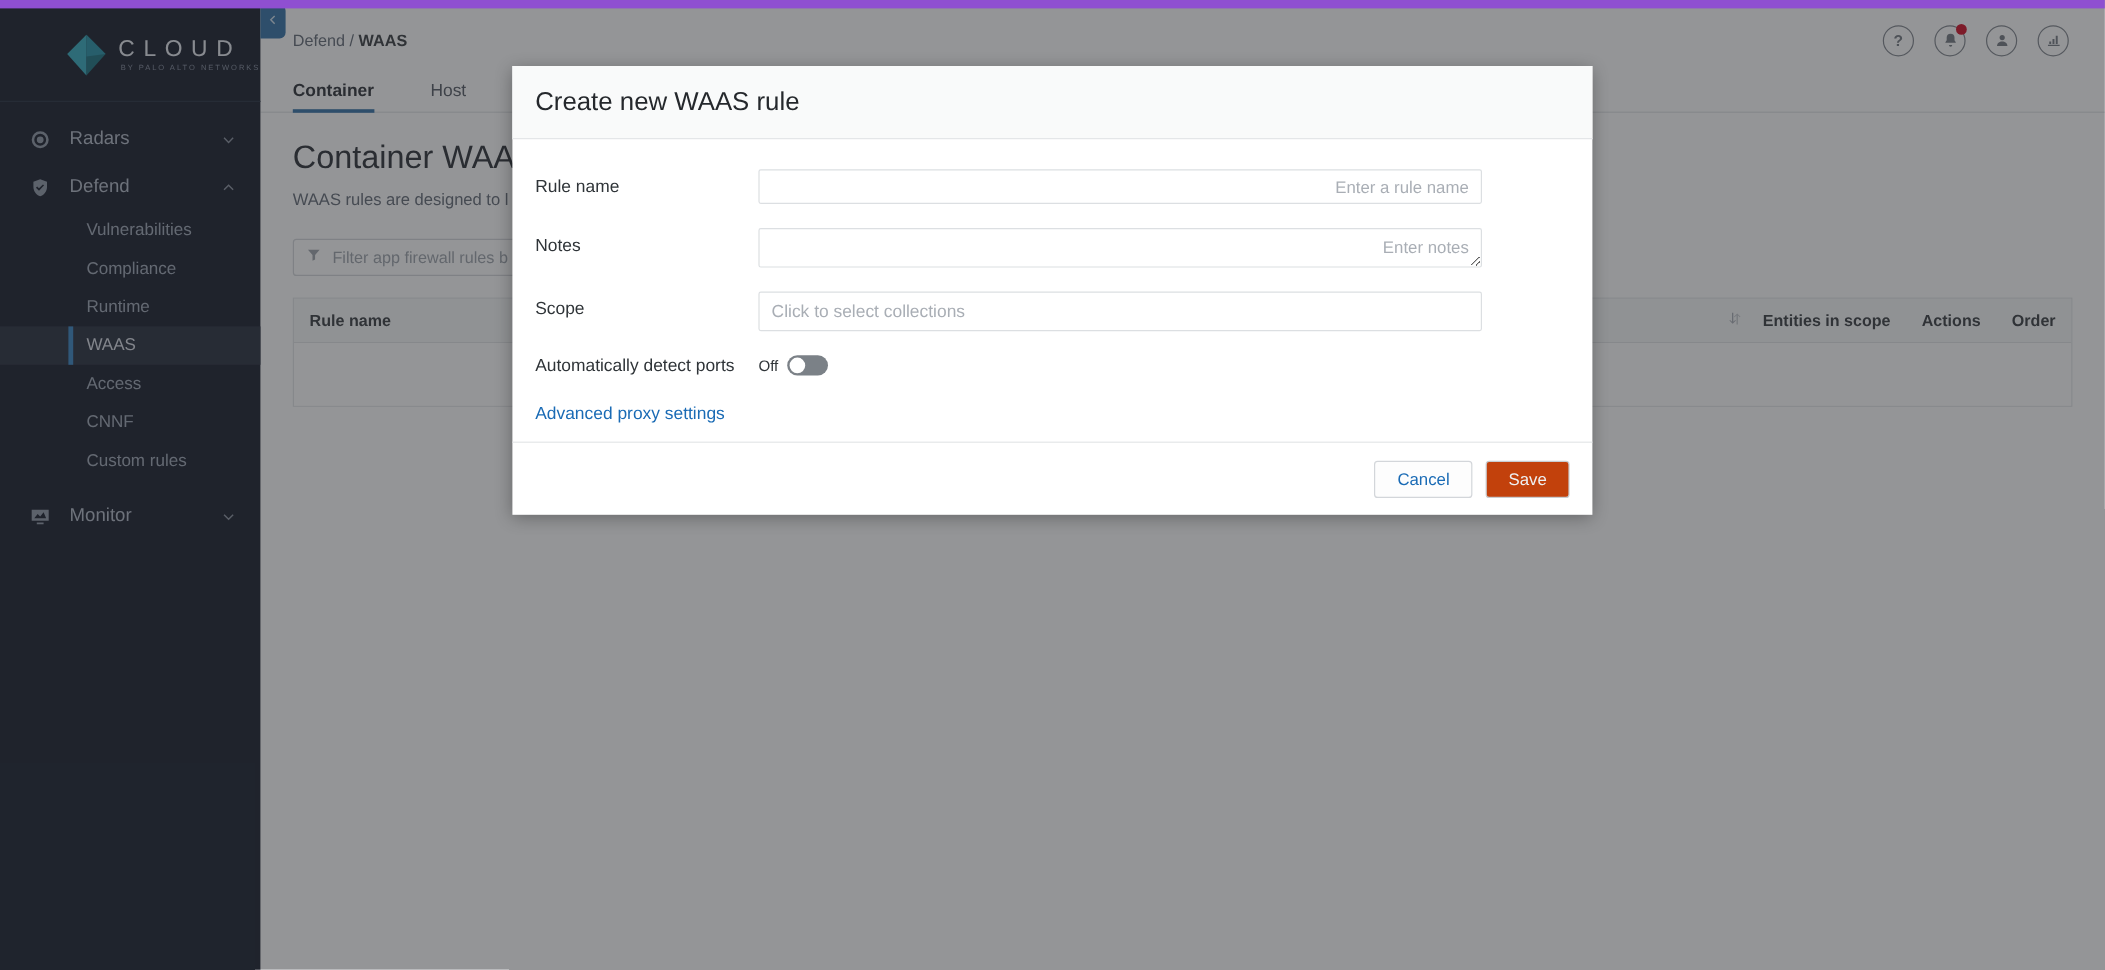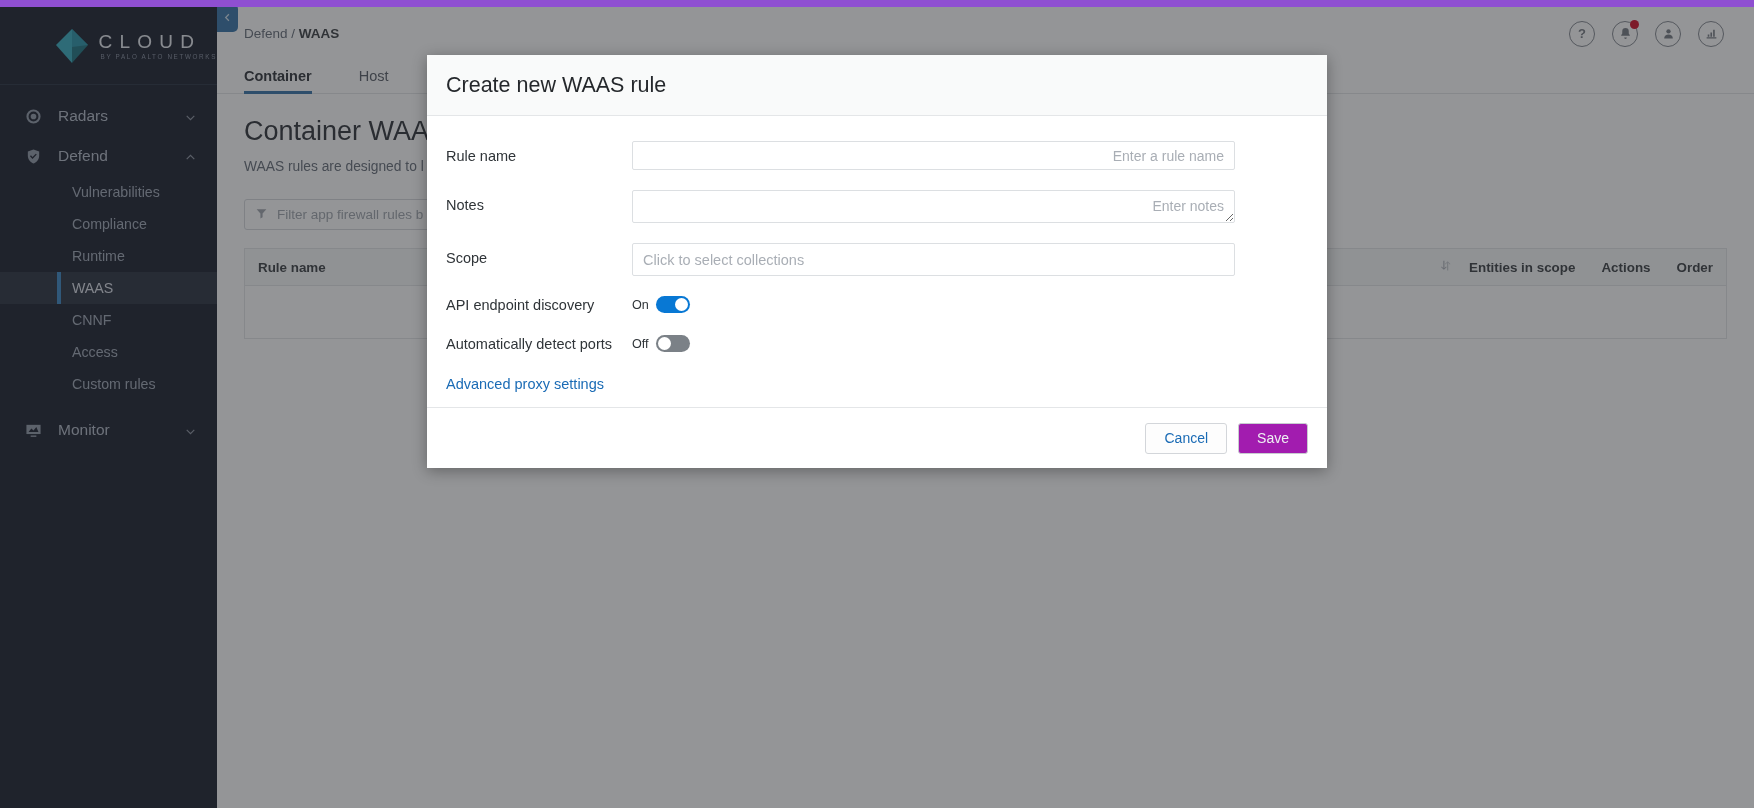--- a/index.html
+++ b/index.html
@@ -242,21 +242,21 @@
     justify-content: flex-end; gap: 11px; padding: 0 19px;
   }
   .mbtn {
     height: 31px; padding: 0 18px; border-radius: 3px;
     font-size: 14px; font-family: inherit; cursor: pointer;
   }
   #cancel-btn {
     background: #fdfdfd; border: 1px solid #d3d6da; color: #1a6bb5;
   }
   #save-btn {
-    background: #a21caf; border: 1px solid #c8ccd0; color: #eef0f2;
+    background: #c2410c; border: 1px solid #c8ccd0; color: #eef0f2;
     cursor: default;
   }
 </style>
 </head>
 <body>
 
 <div id="page">
 
   <div id="topbar">
     <div id="breadcrumb">
@@ -383,24 +383,24 @@
     <div class="nav-sub">
       <span>Compliance</span>
     </div>
     <div class="nav-sub">
       <span>Runtime</span>
     </div>
     <div class="nav-sub active">
       <span>WAAS</span>
     </div>
     <div class="nav-sub">
+      <span>Access</span>
+    </div>
+    <div class="nav-sub">
       <span>CNNF</span>
-    </div>
-    <div class="nav-sub">
-      <span>Access</span>
     </div>
     <div class="nav-sub">
       <span>Custom rules</span>
     </div>
 
     <div class="nav-group" style="margin-top:10px;">
       <span class="ng-icon">
         <svg viewBox="0 0 24 24" width="17" height="17" fill="currentColor">
             <path d="M2 4h20v13H2z"></path>
             <path d="M5 14l4-5 3 3 4-5 3 7z" fill="#0c1221"></path>
@@ -449,27 +449,20 @@
       <textarea class="finput" placeholder="Enter notes" style=""></textarea>
     </div>
 
     <div class="frow">
       <div class="flabel">Scope</div>
       <div class="fselect">
         <span>Click to select collections</span>
       </div>
     </div>
 
-    <div class="trow">
-      <div class="flabel">API endpoint discovery</div>
-      <div class="tstate">On</div>
-      <div class="switch on">
-        <span class="knob"></span>
-      </div>
-    </div>
 
     <div class="trow">
       <div class="flabel">Automatically detect ports</div>
       <div class="tstate">Off</div>
       <div class="switch off">
         <span class="knob"></span>
       </div>
     </div>
 
     <div id="adv-link">Advanced proxy settings</div>

